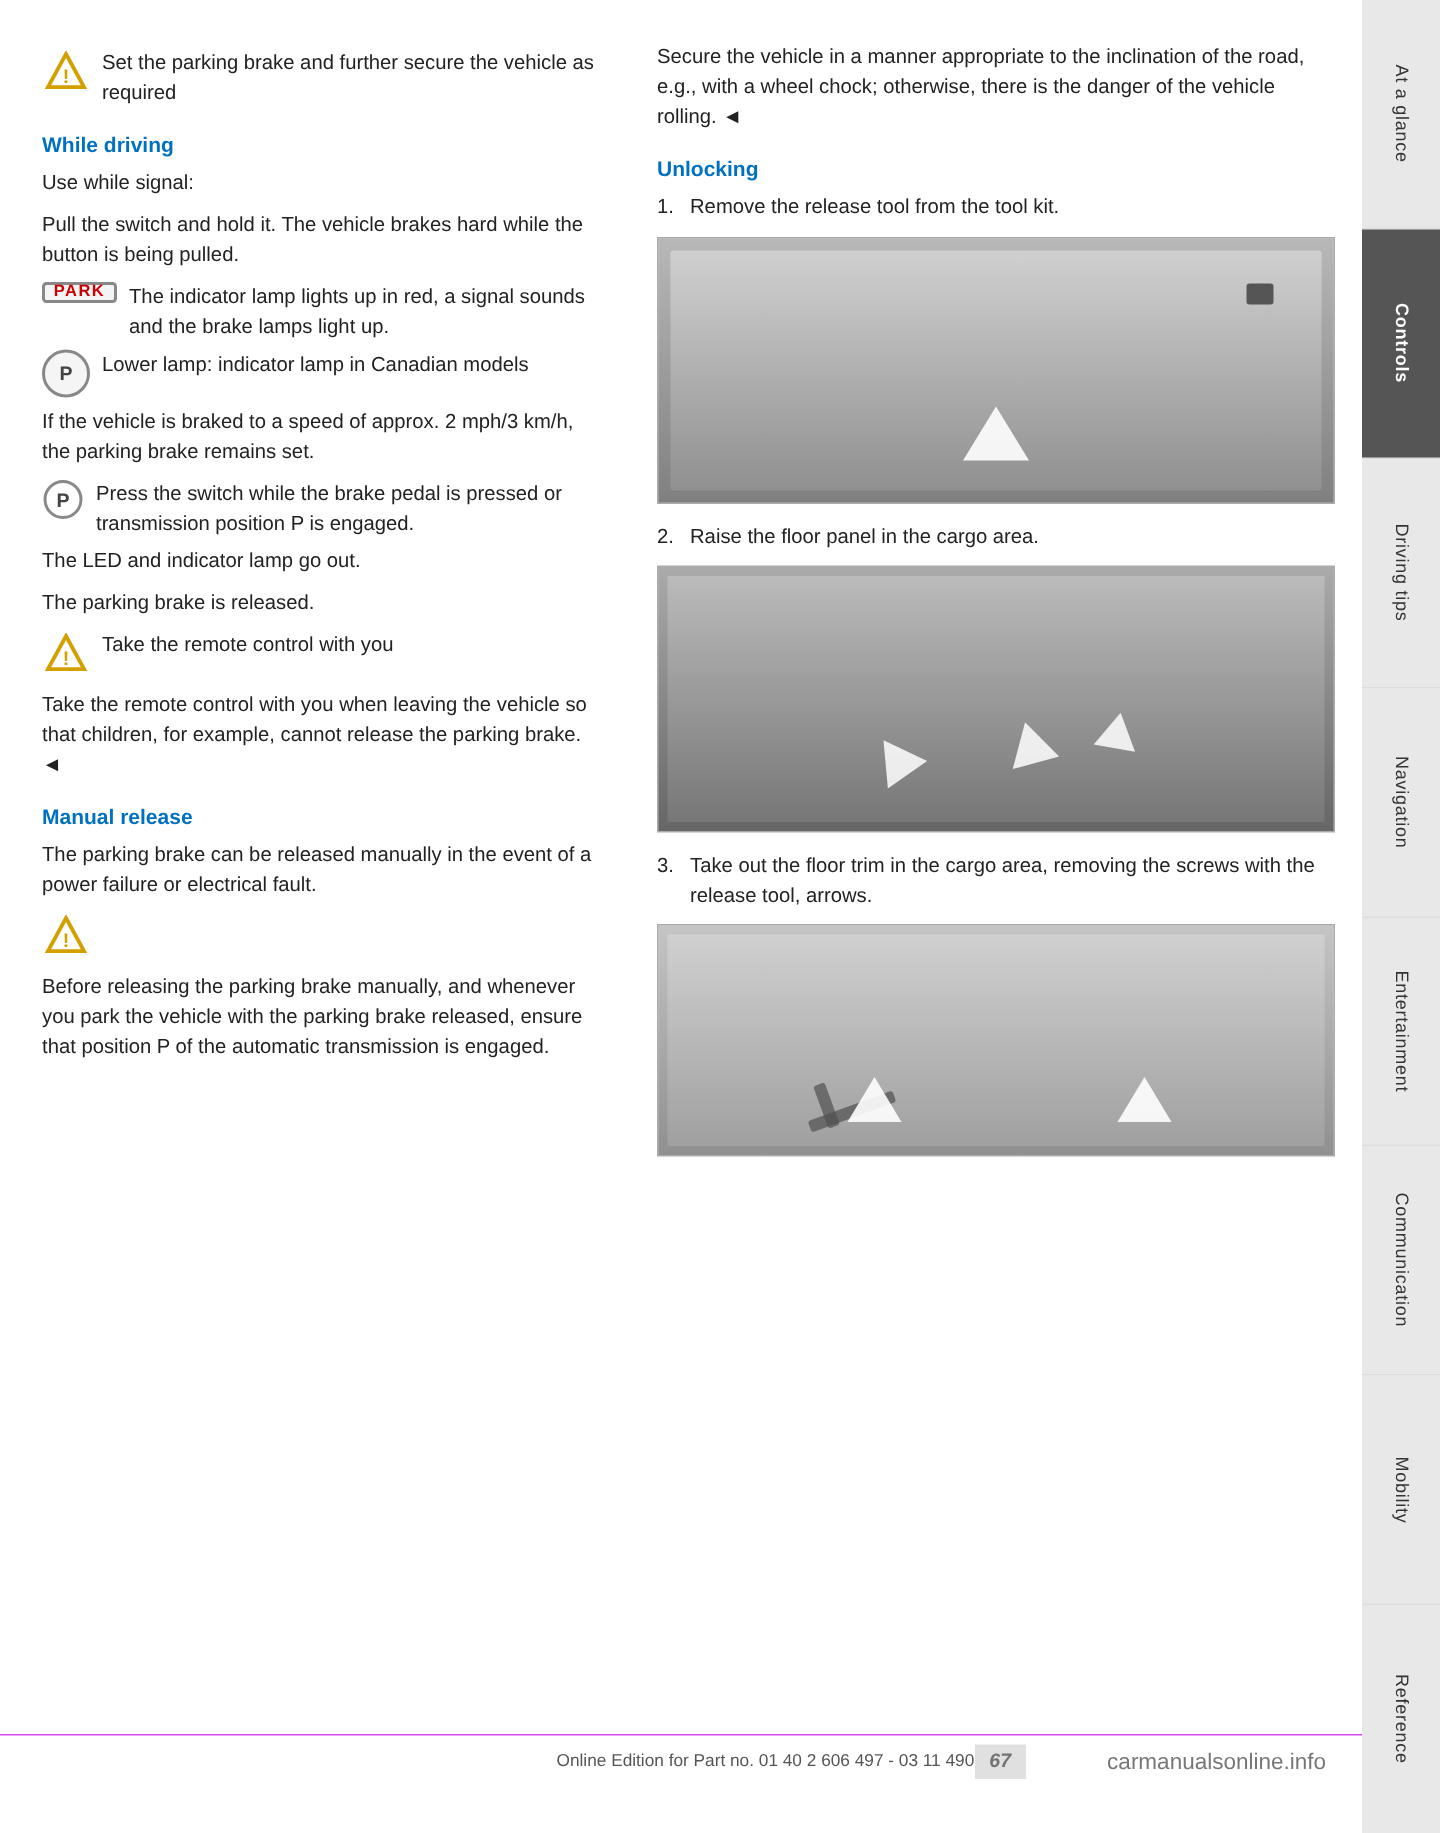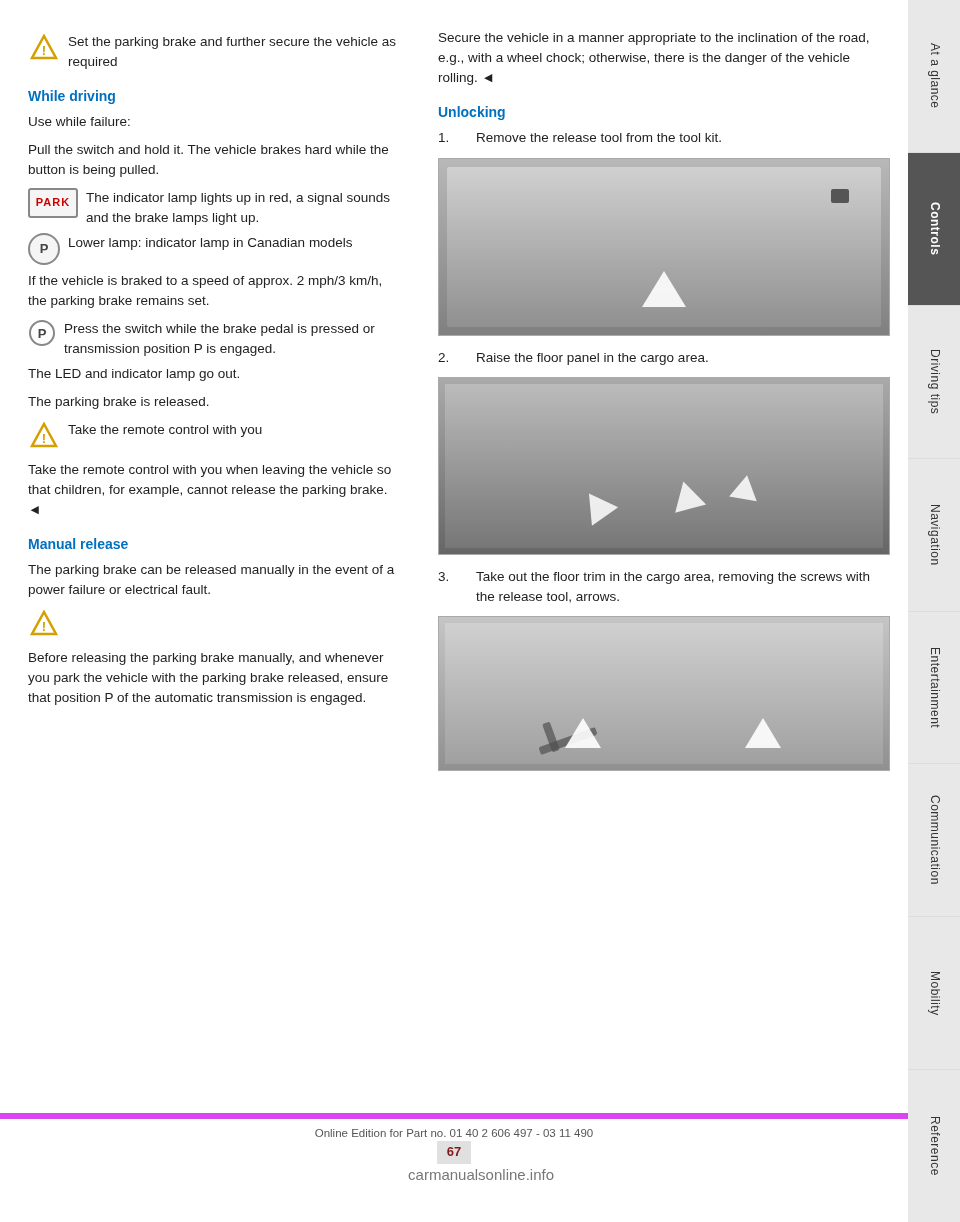--- a/index.html
+++ b/index.html
@@ -90,21 +90,21 @@
     
     .indicator-box {
       display: flex;
       align-items: flex-start;
       margin-bottom: 6px;
       margin-top: 2px;
     }
 
     .park-badge {
       width: 50px;
-      height: 30px;
+      height: 14px;
       min-width: 50px;
       border: 2px solid #888;
       border-radius: 3px;
       display: flex;
       align-items: center;
       justify-content: center;
       font-size: 11px;
       font-weight: bold;
       color: #cc0000;
       margin-right: 8px;
@@ -143,41 +143,40 @@
 
     .numbered-item .num {
       min-width: 22px;
       font-size: 13.5px;
       font-weight: normal;
     }
 
     .numbered-item .item-text {
       font-size: 13.5px;
       line-height: 1.45;
-      margin-left: 16px;
     }
 
     
     .footer {
-      border-top: 6px solid #d946ef;
+      border-top: 1px solid #d946ef;
       padding: 6px 24px;
       font-size: 11.5px;
       color: #555;
       display: flex;
       justify-content: flex-end;
       align-items: center;
-      flex-direction: column;
     }
 
     .footer-center {
       font-size: 13px;
-      color: #7f1d1d;
+      color: #737373;
       font-weight: bold;
       background: #e0e0e0;
       padding: 2px 10px;
+      font-style: italic;
     }
 
     
     .sidebar {
       width: 52px;
       display: flex;
       flex-direction: column;
       background: #f0f0f0;
     }
 
@@ -320,21 +319,21 @@
           <svg viewBox="0 0 28 28" xmlns="http://www.w3.org/2000/svg">
             <polygon points="14,2 26,24 2,24" fill="none" stroke="#d4a000" stroke-width="2.5"></polygon>
             <text x="14" y="21" text-anchor="middle" font-size="13" font-weight="bold" fill="#d4a000">!</text>
           </svg>
         </div>
         <div class="warning-text">Set the parking brake and further secure the vehicle as required</div>
       </div>
 
 
       <div class="section-heading">While driving</div>
-      <p>Use while failure:</p>
+      <p>Use while signal:</p>
       <p>Pull the switch and hold it. The vehicle brakes hard while the button is being pulled.</p>
 
       <div class="indicator-box">
         <div class="park-badge">PARK</div>
         <div class="indicator-text">The indicator lamp lights up in red, a signal sounds and the brake lamps light up.</div>
       </div>
 
       <div class="indicator-box">
         <div class="circle-p-badge">
           <span>P</span>

